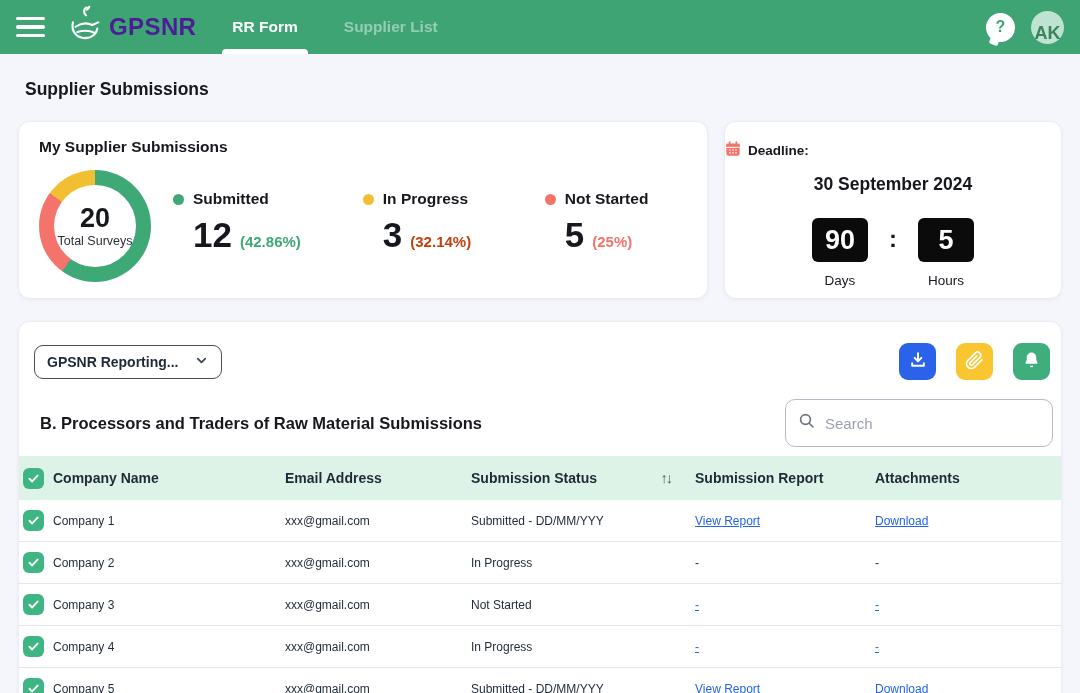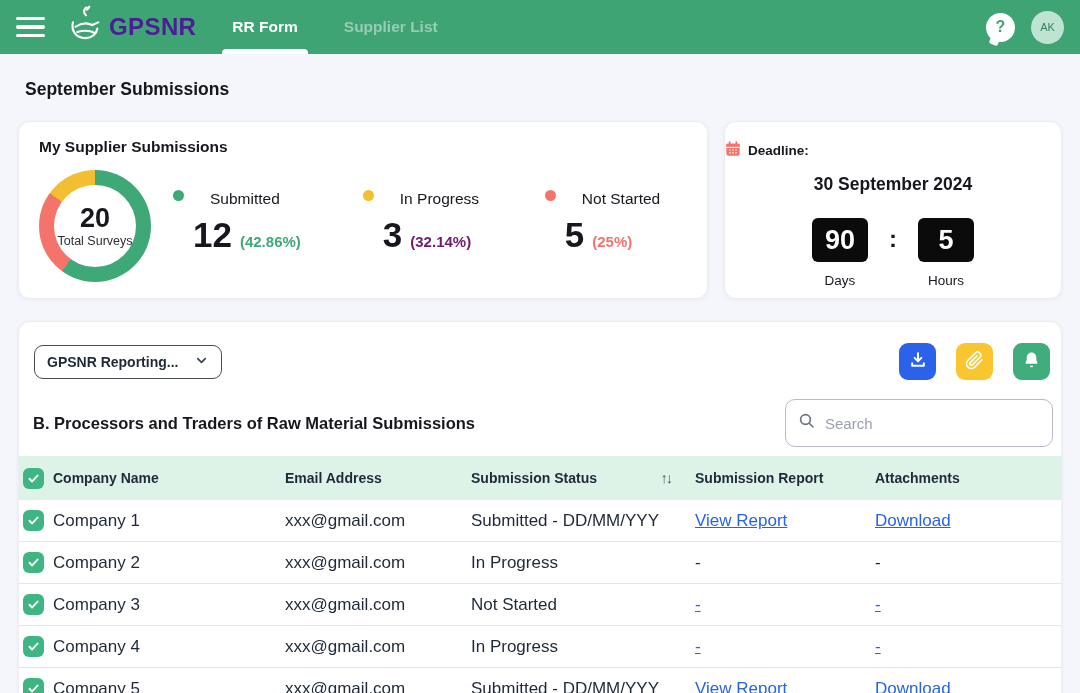--- a/index.html
+++ b/index.html
@@ -21,40 +21,40 @@
   .nav-tab.active{color:#fff}
   .nav-tab.active::after{content:"";position:absolute;left:0;right:0;bottom:0;height:5px;
            background:#fff;border-radius:4px 4px 0 0}
   .nav-right{margin-left:auto;display:flex;align-items:center;gap:16px}
   .help-bubble{width:29px;height:29px;background:#fff;border-radius:50%;position:relative;
            display:flex;align-items:center;justify-content:center;color:#3EA474;
            font-weight:800;font-size:16px;cursor:pointer}
   .help-bubble::after{content:"";position:absolute;bottom:-3px;left:4px;width:9px;height:9px;
            background:#fff;transform:rotate(20deg);border-radius:2px}
   .avatar{width:33px;height:33px;border-radius:50%;background:#BEE3D0;color:#39835F;
-           font-weight:400;font-size:11px;display:flex;align-items:center;justify-content:center;cursor:pointer}
+           font-weight:700;font-size:18px;display:flex;align-items:flex-end;justify-content:center;cursor:pointer}
   
   .page-title{position:absolute;top:79px;left:25px;font-size:17.5px;font-weight:700}
   
   .card{position:absolute;background:#fff;border:1px solid #ecedf3;border-radius:12px;
         box-shadow:0 1px 4px rgba(25,25,60,.05)}
   #summary-card{left:18px;top:121px;width:690px;height:178px;padding:16px 20px}
   #deadline-card{left:724px;top:121px;width:338px;height:178px;text-align:center}
   #table-card{left:18px;top:321px;width:1044px;height:400px;padding-top:21px}
   
   .card-title{font-size:15.5px;font-weight:700}
   .summary-body{display:flex;align-items:flex-start;margin-top:12px}
   .donut{width:112px;height:112px;border-radius:50%;position:relative;flex:none;margin-top:2px}
   .donut-hole{position:absolute;inset:15px;background:#fff;border-radius:50%;
         display:flex;flex-direction:column;align-items:center;justify-content:center}
   .donut-total{font-size:27px;font-weight:700;line-height:1}
   .donut-total-label{font-size:12.5px;color:#2b2e33;margin-top:2px}
   .stats{display:flex;margin-left:22px;margin-top:22px;gap:62px}
   .stat{min-width:120px}
-  .stat-head{display:flex;gap:26px;font-size:15.5px;font-weight:400}
+  .stat-head{display:flex;align-items:center;gap:9px;font-size:15.5px;font-weight:700}
   .dot{width:11px;height:11px;border-radius:50%;flex:none}
   .stat-value-row{display:flex;align-items:baseline;gap:8px;margin:9px 0 0 20px}
   .stat-value{font-size:35px;font-weight:700;line-height:1}
   .stat-percent{font-size:15px;font-weight:600}
   
   .deadline-head{display:flex;justify-content:flex-start;align-items:center;gap:7px;
         margin-top:19px;font-size:13.5px;font-weight:700}
   .deadline-date{font-size:17.5px;font-weight:800;margin-top:14px}
   .countdown{display:flex;justify-content:center;align-items:flex-start;gap:21px;margin-top:23px}
   .count-unit{display:flex;flex-direction:column;align-items:center}
@@ -65,37 +65,37 @@
   
   .filter-row{display:flex;align-items:center;padding:0 11px 0 15px}
   .dropdown{display:flex;align-items:center;justify-content:space-between;gap:10px;width:188px;
         border:1.5px solid #4a4f57;border-radius:9px;padding:7px 12px;background:#fff;
         font-size:14px;font-weight:600;color:#1f2937;cursor:pointer}
   .action-btns{margin-left:auto;display:flex;gap:20px}
   .action-btn{width:37px;height:37px;border-radius:9px;border:none;cursor:pointer;
         display:flex;align-items:center;justify-content:center}
   .btn-blue{background:#2A62E9}.btn-yellow{background:#F9C62F}.btn-green{background:#3FAE7C}
   .section-row{display:flex;align-items:center;justify-content:space-between;
-        margin-top:19px;padding:0 8px 0 14px}
+        margin-top:19px;padding:0 8px 0 21px}
   .section-title{font-size:16.5px;font-weight:600}
   .search-box{width:268px;height:48px;border:1.5px solid #b7bbc7;border-radius:10px;background:#fff;
         display:flex;align-items:center;gap:9px;padding:0 12px}
   .search-box input{border:none;outline:none;width:100%;font-size:15px;color:#1f2937;
         font-family:"Liberation Sans",sans-serif}
   .search-box input::placeholder{color:#9aa0ab}
   .table{margin-top:9px}
   .tgrid{display:grid;grid-template-columns:30px 232px 186px 224px 180px 1fr;
         align-items:center;padding-left:4px;padding-right:18px}
   .thead{background:#DEF3E8;height:44px;font-weight:600;font-size:14px;color:#1f2937}
   .trow{height:42px;border-bottom:1px solid #e4e6eb;background:#fff}
   .status-head{display:flex;align-items:center;justify-content:space-between;padding-right:24px}
   .sort-icon{font-size:14.5px;color:#4b5563;letter-spacing:-2px;cursor:pointer}
   .cb{width:21px;height:21px;border-radius:6px;background:#3FB583;display:flex;
         align-items:center;justify-content:center;cursor:pointer}
-  .cell{font-size:17px;color:#1f2937}
+  .cell{font-size:12px;color:#1f2937}
   .cell-link{color:#2563EB;text-decoration:underline;cursor:pointer}
 </style>
 </head>
 <body>
 
 <div class="nav">
   <div class="hamburger">
     <span></span>
       <span></span>
       <span></span>
@@ -123,21 +123,21 @@
   <div class="nav-right">
     <div class="help-bubble">
       <span>?</span>
     </div>
     <div class="avatar">
       <span>AK</span>
     </div>
   </div>
 </div>
 
-<div class="page-title">September Submissions</div>
+<div class="page-title">Supplier Submissions</div>
 
 <div class="card" id="summary-card">
   <div class="card-title">My Supplier Submissions</div>
   <div class="summary-body">
     <div class="donut" style="background: conic-gradient(rgb(62, 168, 118) 0deg, rgb(62, 168, 118) 216deg, rgb(244, 115, 107) 216deg, rgb(244, 115, 107) 306deg, rgb(242, 190, 50) 306deg, rgb(242, 190, 50) 360deg);">
       <div class="donut-hole">
         <div class="donut-total">20</div>
         <div class="donut-total-label">Total Surveys</div>
       </div>
     </div>
@@ -152,21 +152,21 @@
           <span class="stat-percent" style="color: rgb(62, 168, 118);">(42.86%)</span>
         </div>
       </div>
       <div class="stat">
         <div class="stat-head">
           <span class="dot" style="background: rgb(242, 190, 50);"></span>
           <span>In Progress</span>
         </div>
         <div class="stat-value-row">
           <span class="stat-value">3</span>
-          <span class="stat-percent" style="color: #701a75;">(32.14%)</span>
+          <span class="stat-percent" style="color: #c2410c;">(32.14%)</span>
         </div>
       </div>
       <div class="stat">
         <div class="stat-head">
           <span class="dot" style="background: rgb(244, 115, 107);"></span>
           <span>Not Started</span>
         </div>
         <div class="stat-value-row">
           <span class="stat-value">5</span>
           <span class="stat-percent" style="color: rgb(244, 115, 107);">(25%)</span>

